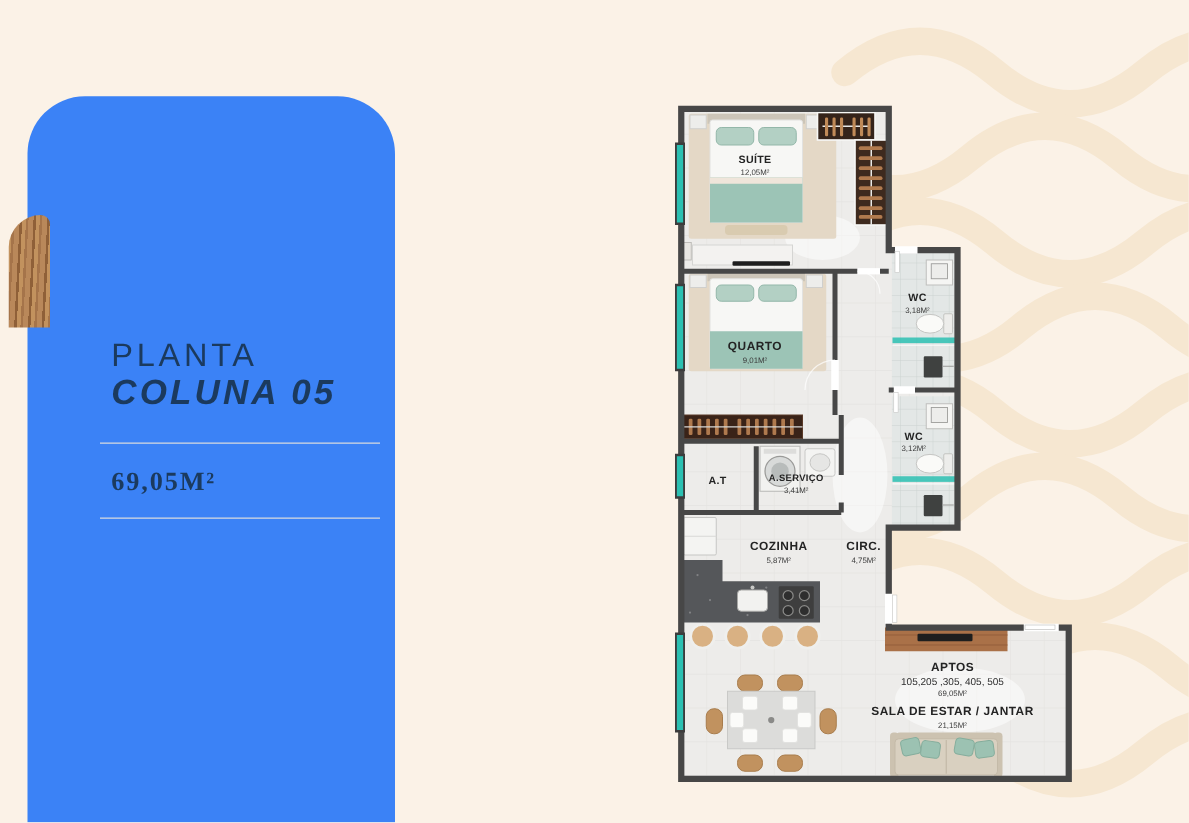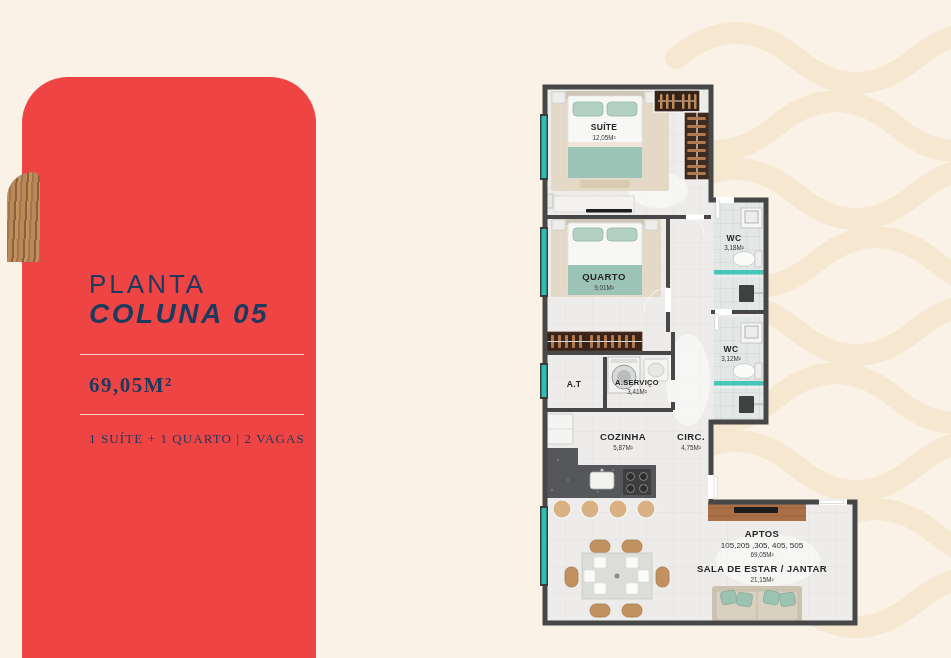--- a/index.html
+++ b/index.html
@@ -1,21 +1,21 @@
 <!DOCTYPE html>
 <html><head>
 <meta charset="utf-8">
 <style>
   html,body{margin:0;padding:0;background:#FBF2E7;}
   .stage{position:relative;width:951px;height:658px;background:#FBF2E7;overflow:hidden;
          font-family:"Liberation Sans",sans-serif;}
   .waves{position:absolute;left:0;top:0;width:951px;height:658px;}
   
   .card{position:absolute;left:22px;top:77px;width:294px;height:581px;
-        background:#ef4444;border-radius:46px 46px 0 0;}
+        background:#3b82f6;border-radius:46px 46px 0 0;}
   .wood-accent{position:absolute;left:7px;top:172px;width:33px;height:90px;
         border-radius:28px 8px 0 0;
         background:repeating-linear-gradient(93deg,#C2925E 0 3px,#A5744A 3px 5px,#B9885A 5px 9px,#8F6038 9px 11px);}
   .t1{position:absolute;left:67px;top:194px;font-size:26px;letter-spacing:3px;
       color:#1B3A5E;font-weight:500;line-height:1;}
   .t2{position:absolute;left:67px;top:223px;font-size:28px;letter-spacing:2.5px;
       color:#1B3A5E;font-weight:700;line-height:1;font-style:italic;}
   .divider{position:absolute;left:58px;width:224px;height:1px;background:#F5EADB;opacity:.85;}
   .d1{top:277px;} .d2{top:337px;}
   .area-txt{position:absolute;left:67px;top:296px;font-family:"Liberation Serif",serif;
@@ -48,21 +48,20 @@
       <path d="M676,602 q60,-50 120,0 t120,0 t120,0"></path>
     </g>
   </svg>
 
   <div class="card">
     <div class="t1">PLANTA</div>
     <div class="t2">COLUNA 05</div>
     <div class="divider d1"></div>
     <div class="area-txt">69,05M²</div>
     <div class="divider d2"></div>
-    <div class="features-txt">1 SUÍTE + 1 QUARTO | 2 VAGAS</div>
   </div>
   <div class="wood-accent"></div>
 
   <svg class="plan" viewBox="0 0 322 548">
     <defs>
       <clipPath id="planClip">
         <path d="M7,7 H173 V120 H228 V342 H173 V422 H317 V543 H7 Z"></path>
       </clipPath>
       <pattern id="tiles" width="27" height="27" patternUnits="userSpaceOnUse">
         <path d="M27,0 H0 V27" fill="none" stroke="#E1E0DD" stroke-width="1"></path>

